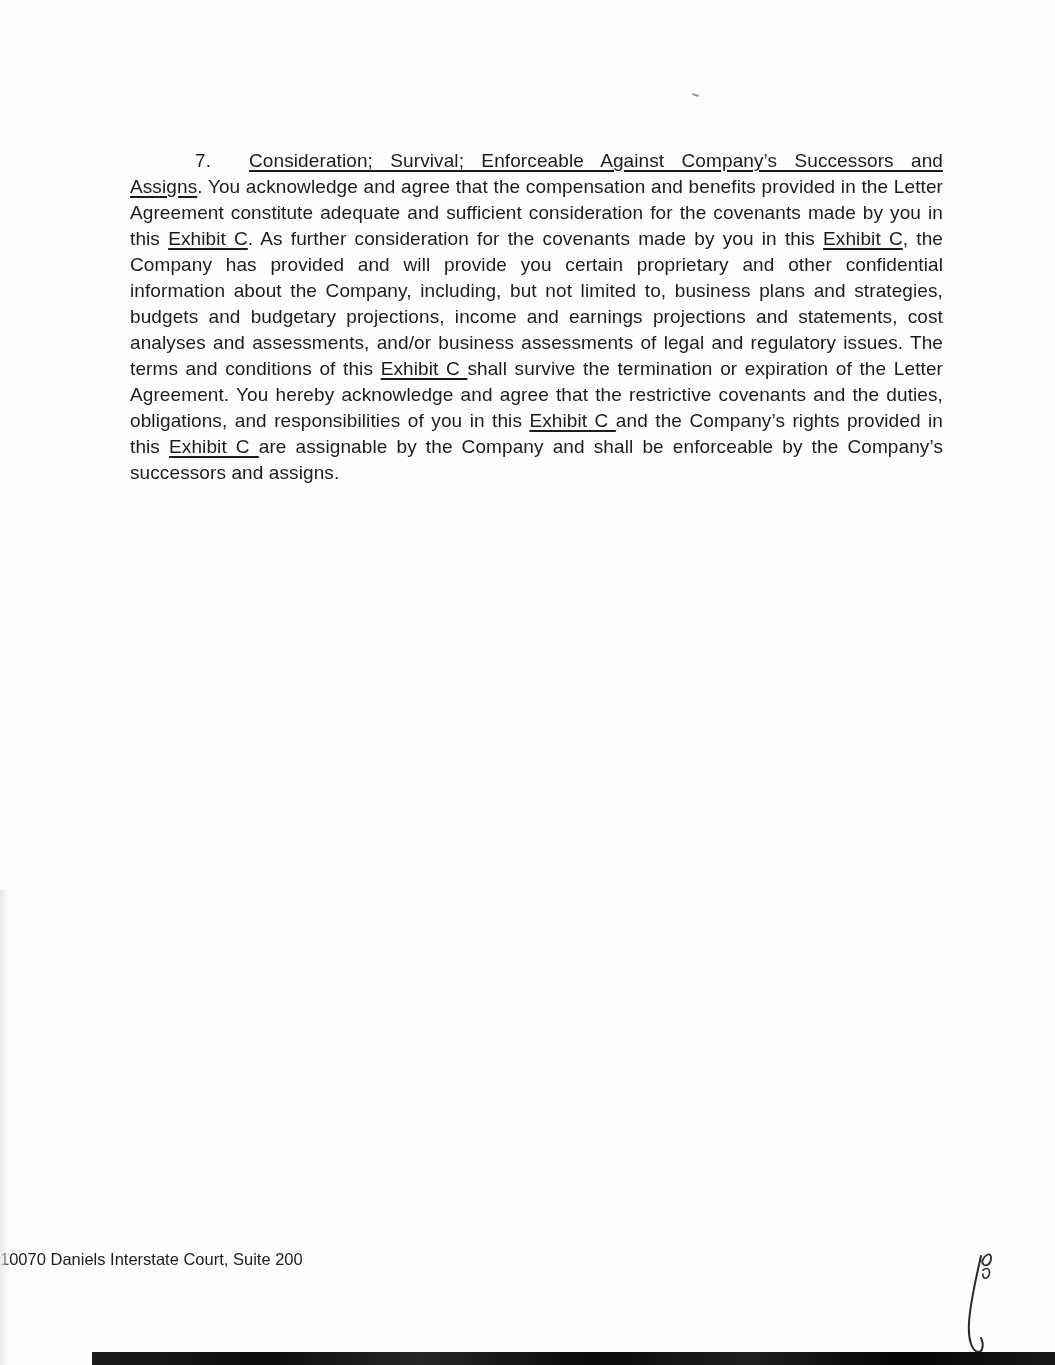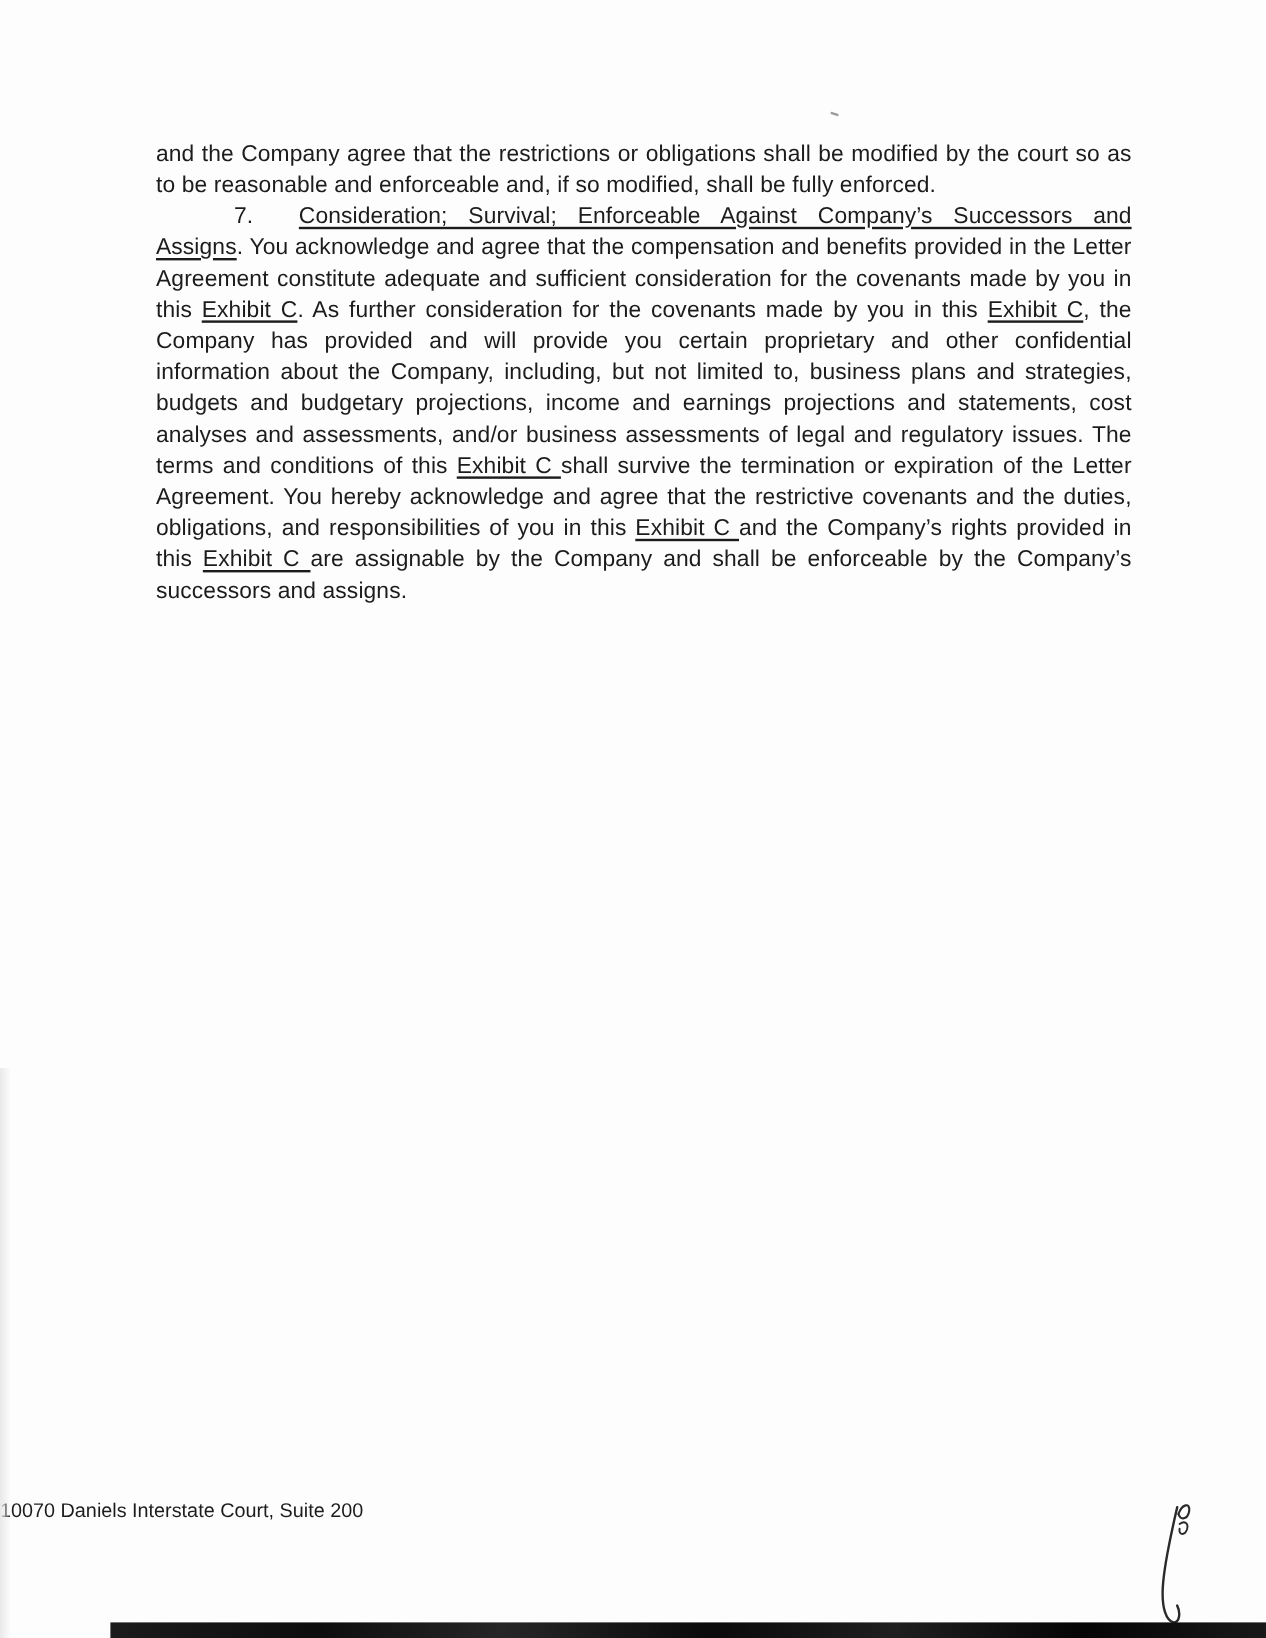--- a/index.html
+++ b/index.html
@@ -23,20 +23,21 @@
     top: 116px;
     color: #1c1c1c;
   }
   .para {
     font-size: 19px;
     line-height: 26px;
     text-align: justify;
     letter-spacing: 0.1px;
   }
   .para.section {
+    margin-top: 32px;
     text-indent: 65px;
   }
   .num-gap {
     display: inline-block;
     width: 38px;
   }
   .u {
     text-decoration: underline;
     text-decoration-thickness: 1.5px;
     text-underline-offset: 3px;
@@ -88,21 +89,20 @@
   }
 </style>
 </head>
 <body>
 
 <div class="page">
 
   <div class="scan-speck-top"></div>
 
   <div class="text-block">
-    <p class="para">and the Company agree that the restrictions or obligations shall be modified by the court so as to be reasonable and enforceable and, if so modified, shall be fully enforced.</p>
 
     <p class="para section"><span>7.</span><span class="num-gap"></span><span><span class="u">Consideration; Survival; Enforceable Against Company’s Successors and Assigns</span><span>.  You acknowledge and agree that the compensation and benefits provided in the Letter Agreement constitute adequate and sufficient consideration for the covenants made by you in this </span><span class="u">Exhibit C</span><span>.  As further consideration for the covenants made by you in this </span><span class="u">Exhibit C</span><span>, the Company has provided and will provide you certain proprietary and other confidential information about the Company, including, but not limited to, business plans and strategies, budgets and budgetary projections, income and earnings projections and statements, cost analyses and assessments, and/or business assessments of legal and regulatory issues.  The terms and conditions of this </span><span class="u">Exhibit C </span><span>shall survive the termination or expiration of the Letter Agreement.  You hereby acknowledge and agree that the restrictive covenants and the duties, obligations, and responsibilities of you in this </span><span class="u">Exhibit C </span><span>and the Company’s rights provided in this </span><span class="u">Exhibit C </span><span>are assignable by the Company and shall be enforceable by the Company’s successors and assigns.</span></span></p>
   </div>
 
   <div class="footer">
     <div>10070 Daniels Interstate Court, Suite 200</div>
   </div>
 
   <svg class="signature" viewBox="0 0 50 110">
     <path d="M30 14 C33 5, 40 4, 39 11 C38 18, 31 20, 30 13" fill="none" stroke="#2a2a2a" stroke-width="1.8" stroke-linecap="round"></path>

